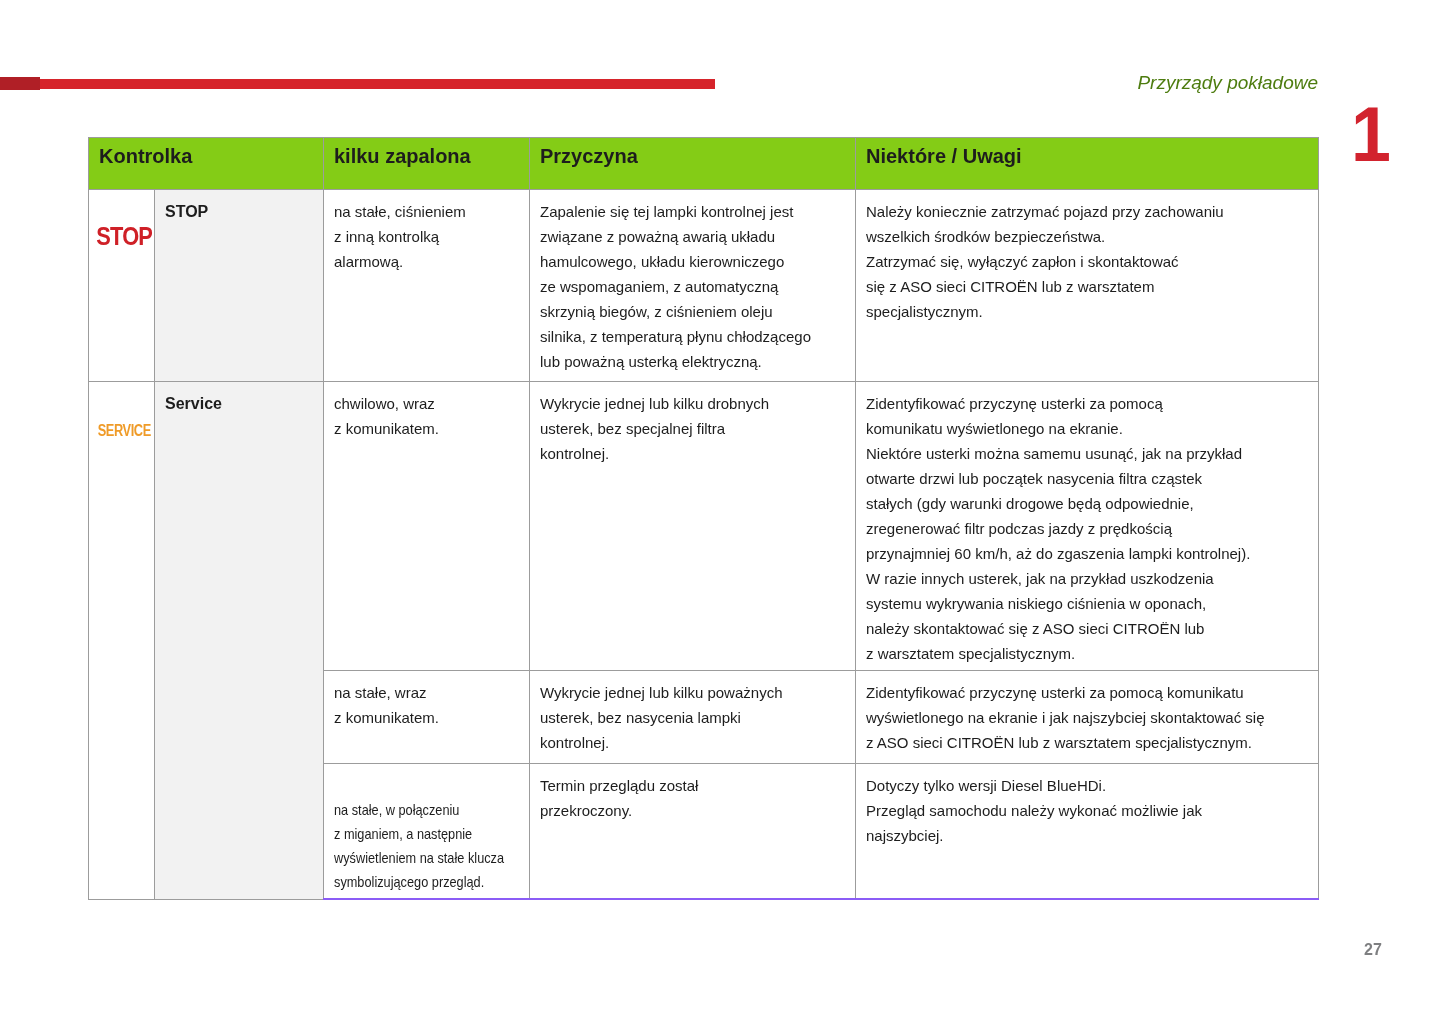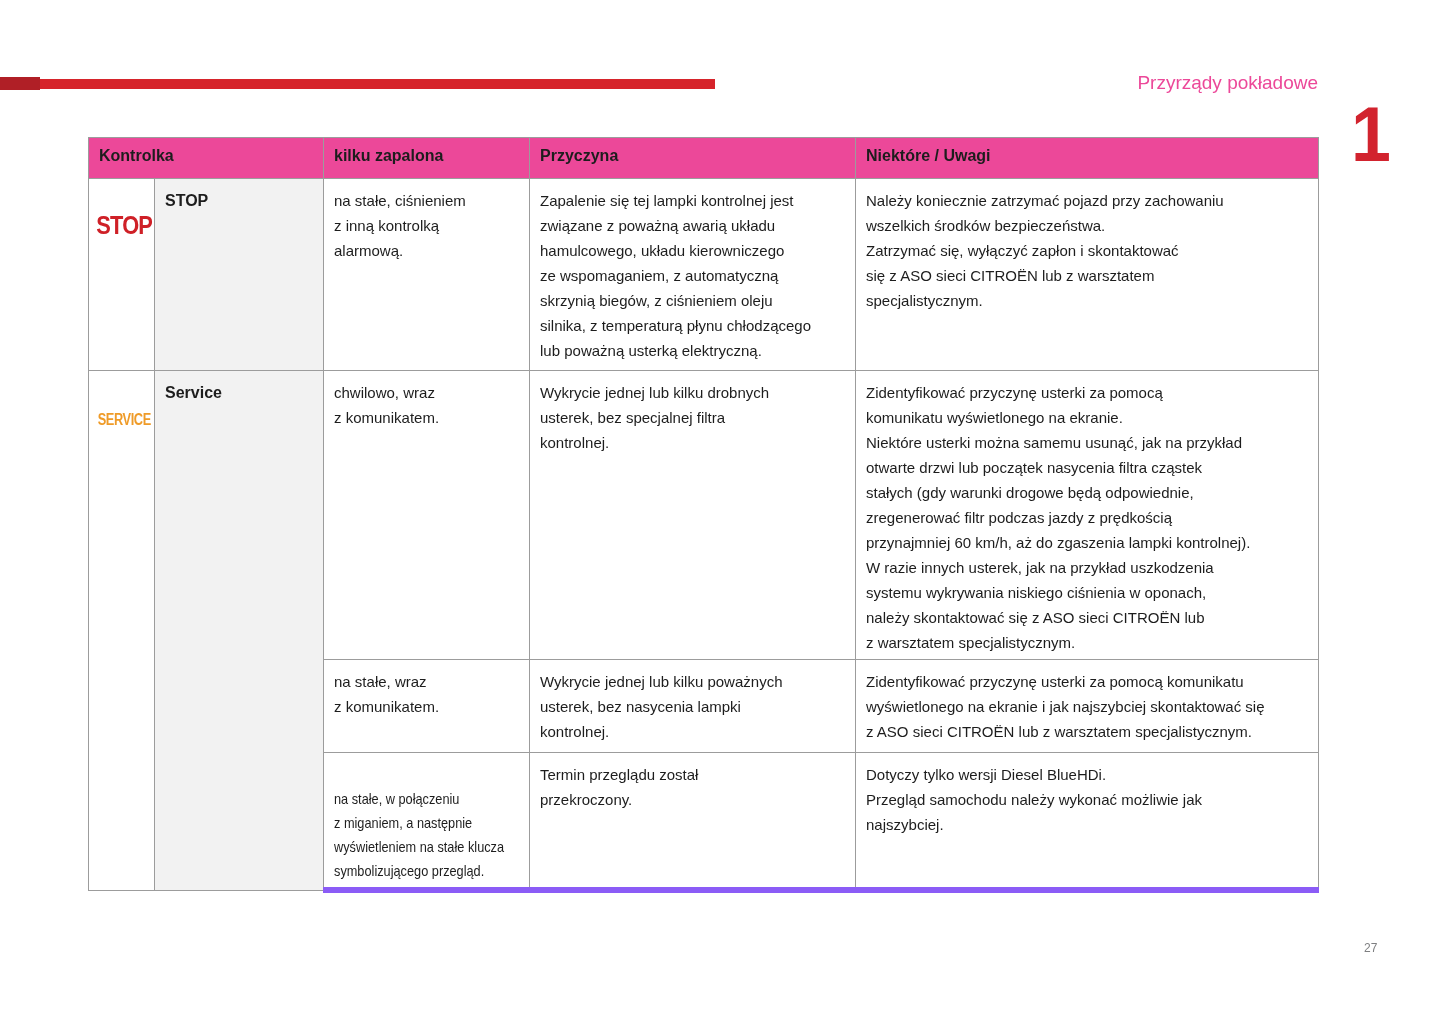--- a/index.html
+++ b/index.html
@@ -4,43 +4,43 @@
 <style>
   html,body{margin:0;padding:0;background:#ffffff;}
   .page{
     position:relative;width:1445px;height:1019px;background:#ffffff;overflow:hidden;
     font-family:"Liberation Sans","DejaVu Sans",sans-serif;color:#1d1d1d;
   }
   
   .accent-bar{position:absolute;left:0;top:79px;width:715px;height:10px;background:#d6242b;}
   .accent-bar-cap{position:absolute;left:0;top:77px;width:40px;height:13px;background:#b01f26;}
   
-  .section-title{position:absolute;top:72px;right:127px;font-size:19px;color:#ec4899;}
+  .section-title{position:absolute;top:72px;right:127px;font-size:19px;color:#4d7c0f;font-style:italic;}
   .chapter-number{position:absolute;left:1351px;top:96px;font-size:78px;line-height:76px;
     font-weight:bold;color:#d2232e;transform:scaleX(0.92);transform-origin:left top;}
-  .page-number{position:absolute;left:1364px;top:941px;font-size:12px;font-weight:normal;color:#7e7f81;}
+  .page-number{position:absolute;left:1364px;top:941px;font-size:16px;font-weight:bold;color:#7e7f81;}
   
   table.lamp-table{
     position:absolute;left:88px;top:137px;width:1230px;
     border-collapse:collapse;table-layout:fixed;font-size:15px;
   }
   .lamp-table th,.lamp-table td{
     border:1px solid #9c9c9c;vertical-align:top;text-align:left;
     padding:9px 8px 4px 10px;overflow:hidden;
   }
   .lamp-table thead th{
-    background:#ec4899;height:36px;vertical-align:middle;
-    font-size:16px;font-weight:bold;padding-top:0;padding-bottom:4px;
+    background:#84cc16;height:36px;vertical-align:middle;
+    font-size:20px;font-weight:bold;padding-top:0;padding-bottom:15px;
   }
   .lamp-table td{white-space:pre-line;line-height:25px;}
   tr.row-stop{height:192px;}
   tr.row-svc-1{height:285px;}
   tr.row-svc-2{height:93px;margin-left:44px;}
   tr.row-svc-3{height:120px;}
-  tr.last-row td{border-bottom:6px solid #8b5cf6;}
+  tr.last-row td{border-bottom:2px solid #8b5cf6;}
   td.icon-cell{background:#ffffff;text-align:center;padding-left:2px;padding-right:2px;}
   td.name-cell{background:#f2f2f2;font-weight:bold;font-size:16px;}
   .stop-glyph{
     display:inline-block;font-size:26px;font-weight:bold;color:#cf2027;
     letter-spacing:-1px;transform:scaleX(0.84);transform-origin:center top;white-space:nowrap;
   }
   .service-glyph{
     display:inline-block;font-size:16px;font-weight:bold;color:#ef9b28;
     letter-spacing:-0.5px;transform:scaleX(0.8);transform-origin:center top;white-space:nowrap;
     margin-top:2px;

